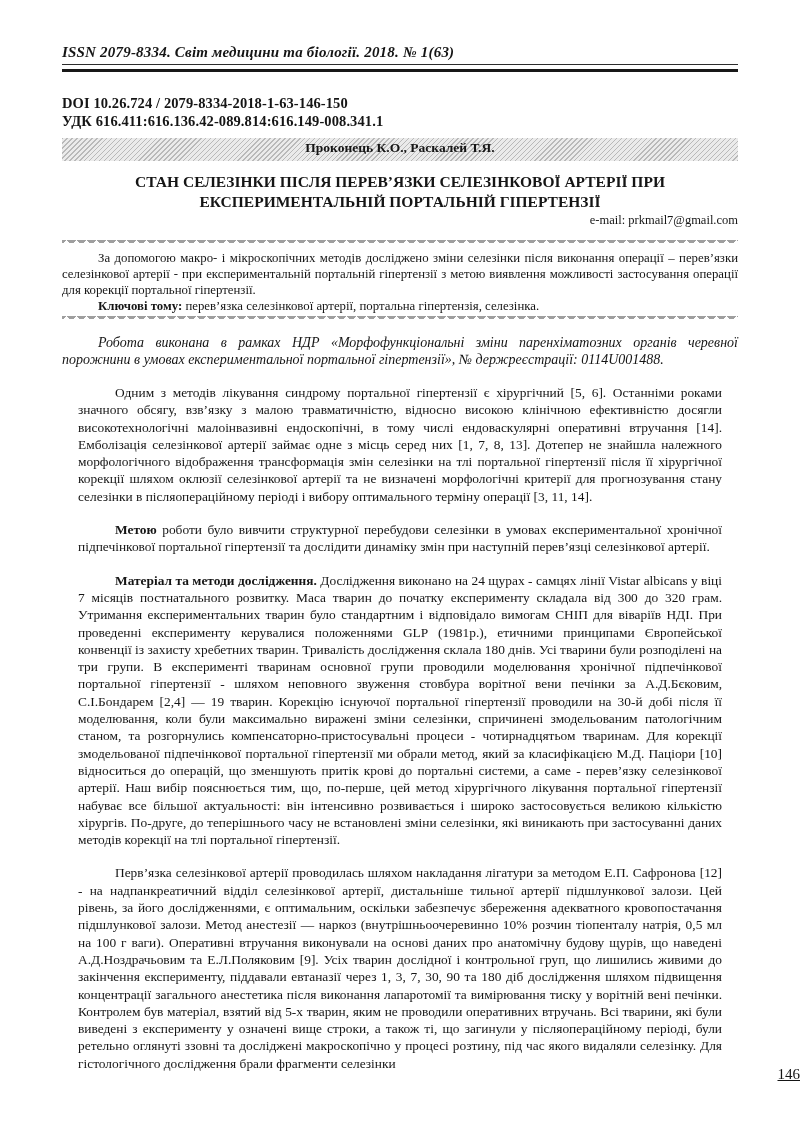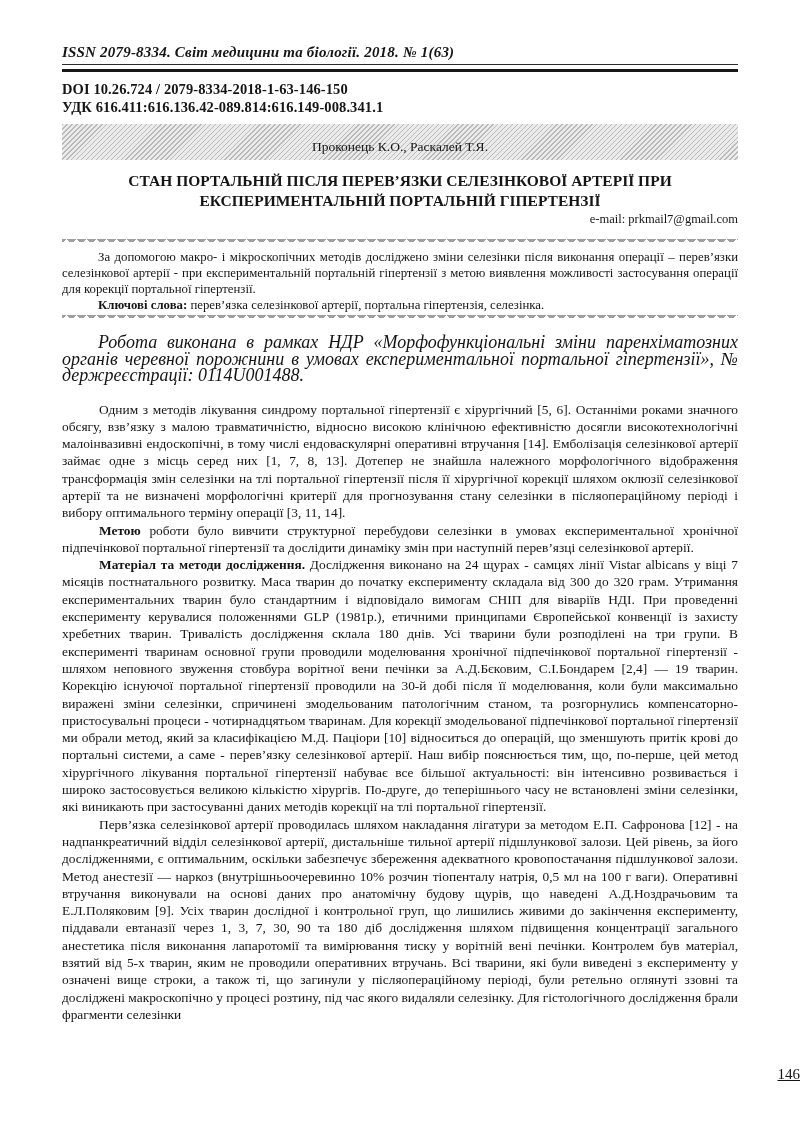--- a/index.html
+++ b/index.html
@@ -28,32 +28,32 @@
     letter-spacing: 0.2px;
     padding-bottom: 3px;
     border-bottom: 1.5px solid #2c2c2c;
   }
   .thick-rule {
     height: 3px;
     background: #181818;
     margin-top: 4px;
   }
   .meta {
-    margin-top: 8px;
+    margin-top: 22px;
     font-weight: bold;
     font-size: 14.5px;
     line-height: 18px;
     letter-spacing: 0.1px;
   }
   
   .hatch {
     margin-top: 8px;
-    padding: 14px 0 4px 0;
+    padding: 1px 0 4px 0;
     text-align: center;
-    font-weight: normal;
+    font-weight: bold;
     font-size: 13.5px;
     line-height: 18px;
     background-image: repeating-linear-gradient(135deg, #b9b9b9 0px, #b9b9b9 1px, #ebebeb 1px, #ebebeb 3.5px);
   }
   .title {
     margin: 11px 0 0 0;
     text-align: center;
     font-weight: bold;
     font-size: 15.5px;
     line-height: 20px;
@@ -81,32 +81,32 @@
     margin-top: 3px;
   }
   .abstract p {
     margin: 0;
     font-size: 12.8px;
     line-height: 16px;
     text-align: justify;
     text-indent: 36px;
   }
   .ndr {
-    margin: 12px 0 17px 0;
+    margin: 12px 0 8px 0;
     font-style: italic;
-    font-size: 18px;
+    font-size: 14px;
     line-height: 16.5px;
     text-align: justify;
     text-indent: 36px;
   }
   .body-text {
     margin-top: 8px;
   }
   .body-text p {
-    margin: 0;
+    margin: 16px;
     font-size: 13.4px;
     line-height: 17.3px;
     text-align: justify;
     text-indent: 37px;
   }
   .page-number {
     position: absolute;
     top: 1066px;
     left: 0;
     width: 100%;
@@ -126,29 +126,29 @@
 
     <div class="meta">
       <div>DOI 10.26.724 / 2079-8334-2018-1-63-146-150</div>
       <div>УДК 616.411:616.136.42-089.814:616.149-008.341.1</div>
     </div>
 
     <div class="hatch">
       <div>Проконець К.О., Раскалей Т.Я.</div>
     </div>
 
-    <h1 class="title"><span>СТАН ПОРТАЛЬНІЙ ПІСЛЯ ПЕРЕВ’ЯЗКИ СЕЛЕЗІНКОВОЇ АРТЕРІЇ ПРИ</span><br><span>ЕКСПЕРИМЕНТАЛЬНІЙ ПОРТАЛЬНІЙ ГІПЕРТЕНЗІЇ</span></h1>
+    <h1 class="title"><span>СТАН СЕЛЕЗІНКИ ПІСЛЯ ПЕРЕВ’ЯЗКИ СЕЛЕЗІНКОВОЇ АРТЕРІЇ ПРИ</span><br><span>ЕКСПЕРИМЕНТАЛЬНІЙ ПОРТАЛЬНІЙ ГІПЕРТЕНЗІЇ</span></h1>
 
     <div class="email">e-mail: prkmail7@gmail.com</div>
 
     <div class="zigzag zz-top"></div>
 
     <div class="abstract">
       <p>За допомогою макро- і мікроскопічних методів досліджено зміни селезінки після виконання операції – перев’язки селезінкової артерії - при експериментальній портальній гіпертензії з метою виявлення можливості застосування операції для корекції портальної гіпертензії.</p>
-      <p><b>Ключові слова:</b><span> перев’язка селезінкової артерії, портальна гіпертензія, селезінка.</span></p>
+      <p><b>Ключові тому:</b><span> перев’язка селезінкової артерії, портальна гіпертензія, селезінка.</span></p>
     </div>
 
     <div class="zigzag zz-bottom"></div>
 
     <p class="ndr">Робота виконана в рамках НДР «Морфофункціональні зміни паренхіматозних органів черевної порожнини в умовах експериментальної портальної гіпертензії», № держреєстрації: 0114U001488.</p>
 
     <div class="body-text">
       <p><b></b><span>Одним з методів лікування синдрому портальної гіпертензії є хірургічний [5, 6]. Останніми роками значного обсягу, взв’язку з малою травматичністю, відносно високою клінічною ефективністю досягли високотехнологічні малоінвазивні ендоскопічні, в тому числі ендоваскулярні оперативні втручання [14]. Емболізація селезінкової артерії займає одне з місць серед них [1, 7, 8, 13]. Дотепер не знайшла належного морфологічного відображення трансформація змін селезінки на тлі портальної гіпертензії після її хірургічної корекції шляхом оклюзії селезінкової артерії та не визначені морфологічні критерії для прогнозування стану селезінки в післяопераційному періоді і вибору оптимального терміну операції [3, 11, 14].</span></p>
       <p><b>Метою</b><span> роботи було вивчити структурної перебудови селезінки в умовах експериментальної хронічної підпечінкової портальної гіпертензії та дослідити динаміку змін при наступній перев’язці селезінкової артерії.</span></p>
       <p><b>Матеріал та методи дослідження.</b><span> Дослідження виконано на 24 щурах - самцях лінії Vistar albicans у віці 7 місяців постнатального розвитку. Маса тварин до початку експерименту складала від 300 до 320 грам. Утримання експериментальних тварин було стандартним і відповідало вимогам СНІП для віваріїв НДІ. При проведенні експерименту керувалися положеннями GLP (1981р.), етичними принципами Європейської конвенції із захисту хребетних тварин. Тривалість дослідження склала 180 днів. Усі тварини були розподілені на три групи. В експерименті тваринам основної групи проводили моделювання хронічної підпечінкової портальної гіпертензії - шляхом неповного звуження стовбура ворітної вени печінки за А.Д.Бєковим, С.І.Бондарем [2,4] — 19 тварин. Корекцію існуючої портальної гіпертензії проводили на 30-й добі після її моделювання, коли були максимально виражені зміни селезінки, спричинені змодельованим патологічним станом, та розгорнулись компенсаторно-пристосувальні процеси - чотирнадцятьом тваринам. Для корекції змодельованої підпечінкової портальної гіпертензії ми обрали метод, який за класифікацією М.Д. Паціори [10] відноситься до операцій, що зменшують притік крові до портальні системи, а саме - перев’язку селезінкової артерії. Наш вибір пояснюється тим, що, по-перше, цей метод хірургічного лікування портальної гіпертензії набуває все більшої актуальності: він інтенсивно розвивається і широко застосовується великою кількістю хірургів. По-друге, до теперішнього часу не встановлені зміни селезінки, які виникають при застосуванні даних методів корекції на тлі портальної гіпертензії.</span></p>

